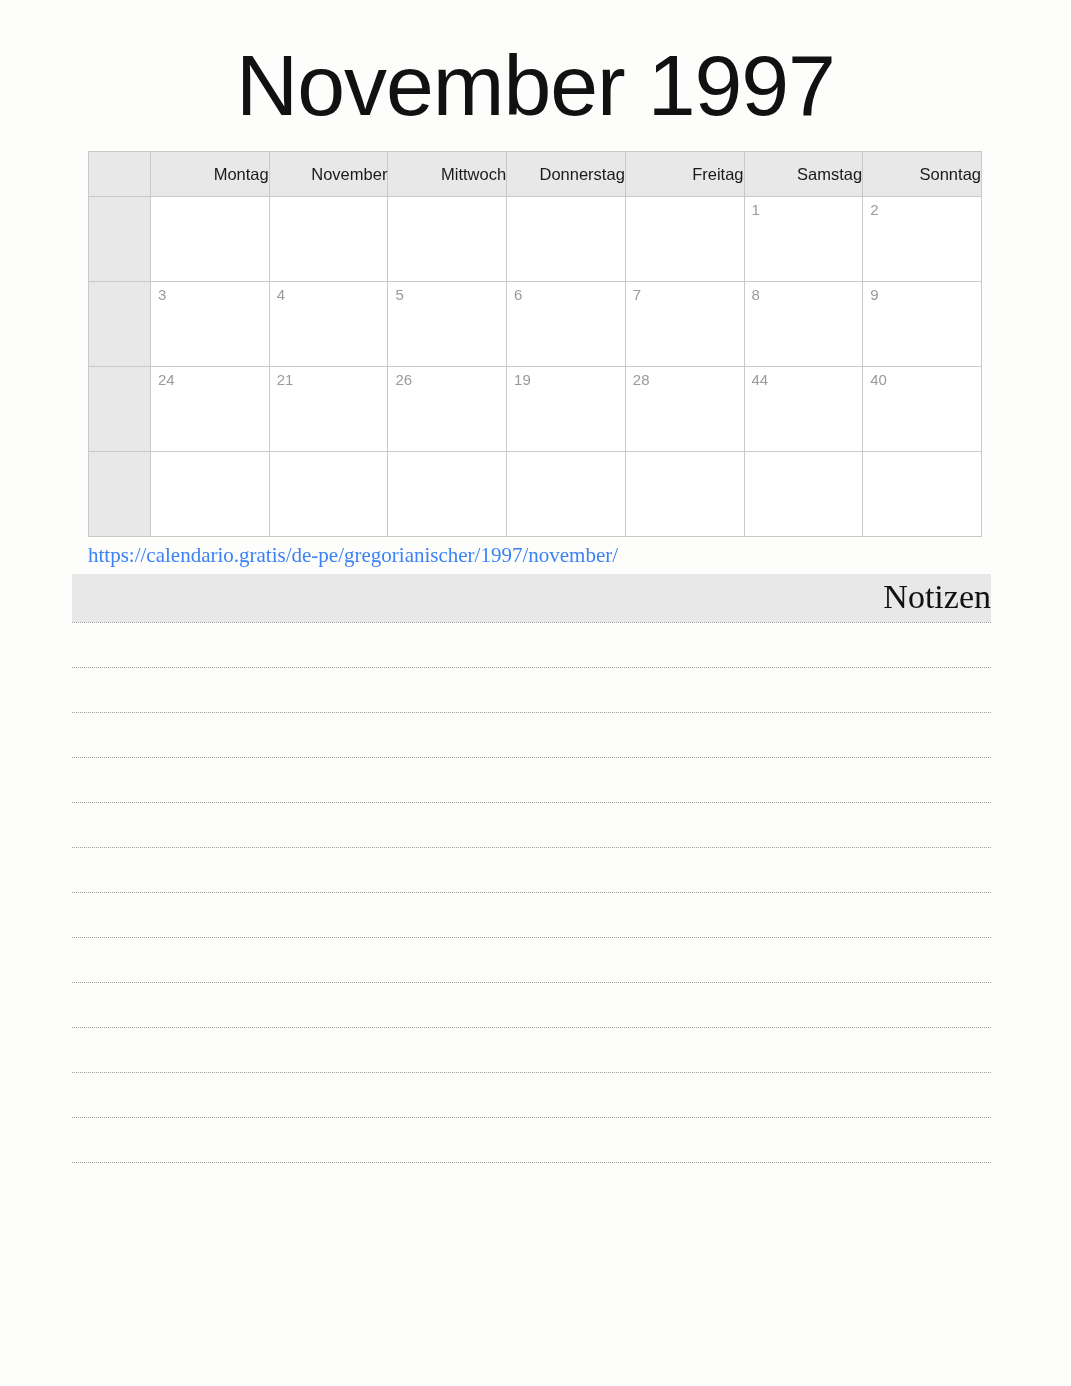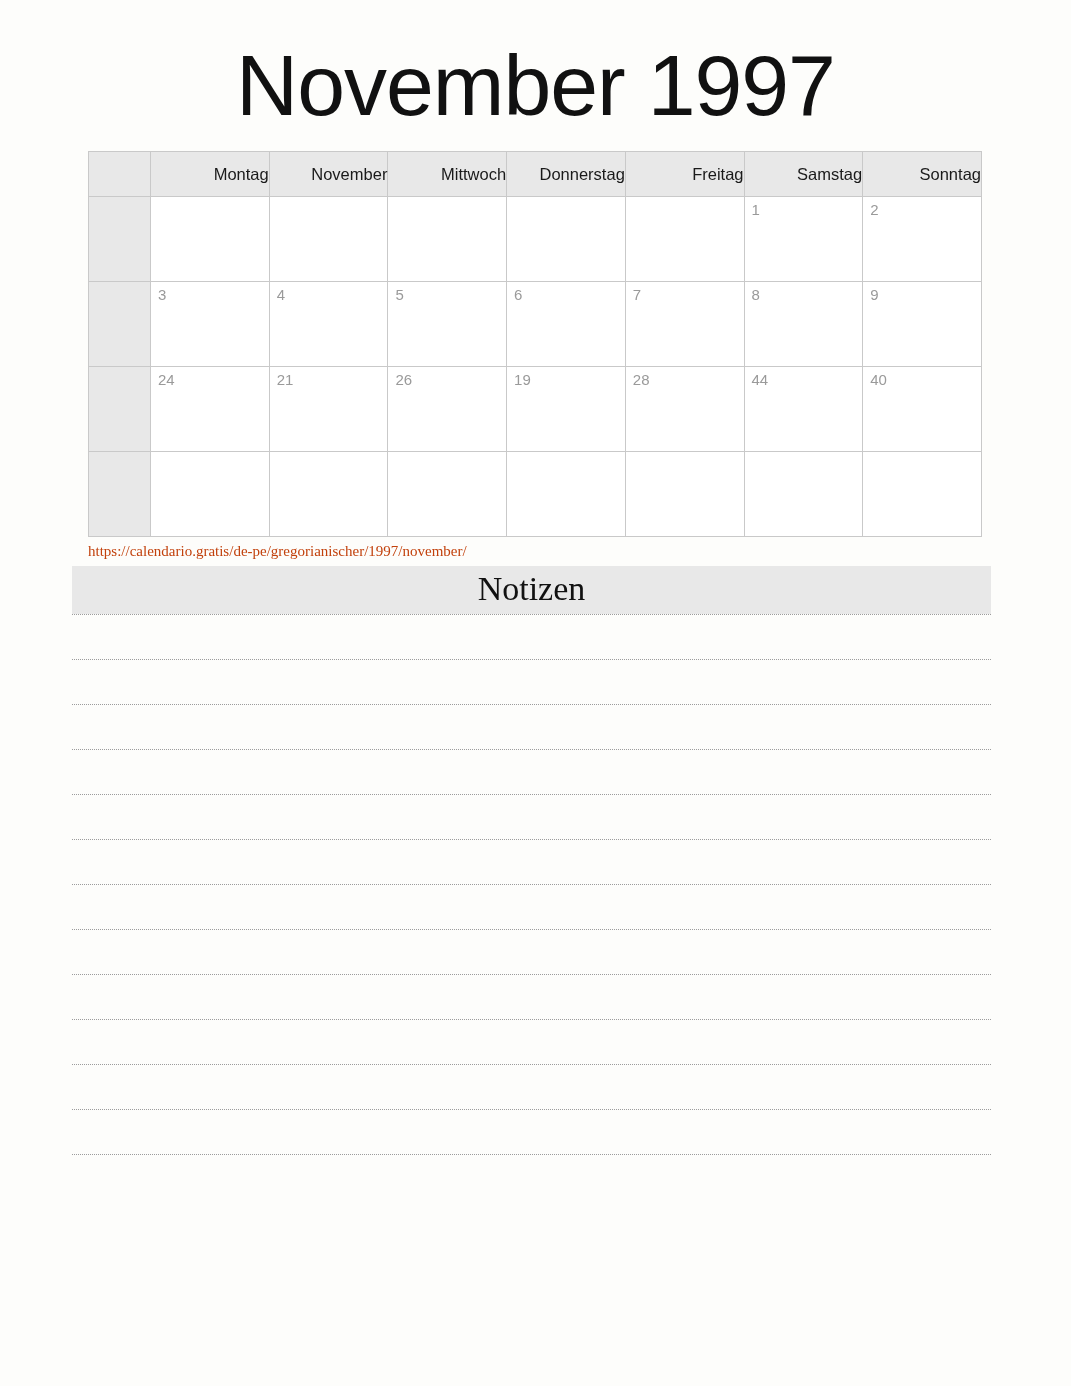--- a/index.html
+++ b/index.html
@@ -84,35 +84,35 @@
     font-size: 15px;
     color: #9a9a9a;
     padding: 5px 0 0 7px;
     line-height: 1;
     font-family: "Liberation Sans", sans-serif;
   }
 
   
   .url {
     padding: 6px 3px 0 88px;
-    font-size: 15px;
+    font-size: 21px;
     font-family: "Liberation Serif", serif;
-    color: #c2410c;
+    color: #3b82f6;
     letter-spacing: 0px;
   }
 
   
   .notes-wrap {
     padding: 0 80px 0 72px;
     box-sizing: border-box;
     margin-top: 6px;
   }
   .notes-header {
     background: #e8e8e8;
-    text-align: center;
+    text-align: right;
     font-size: 34px;
     font-family: "Liberation Serif", serif;
     color: #111;
     padding: 5px 0 7px 0;
     line-height: 1.05;
   }
   .notes-lines {
     margin-top: 0px;
   }
   .note-line {

